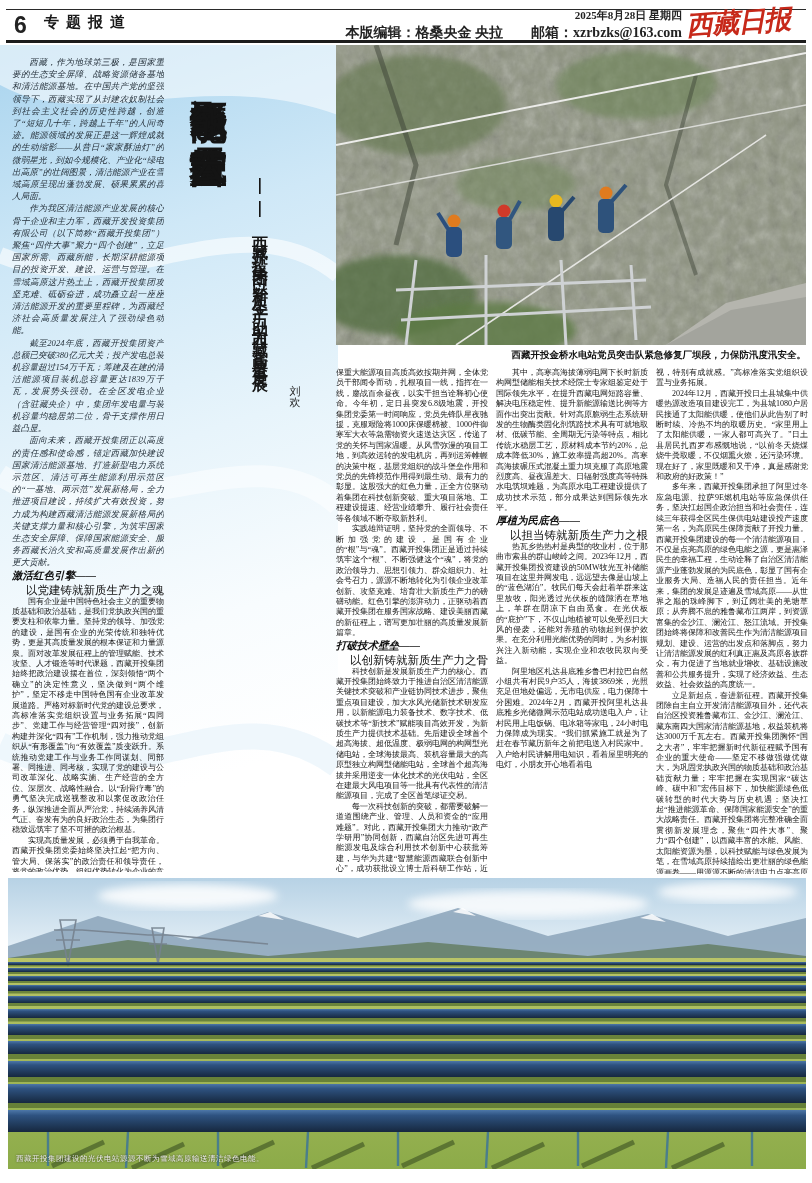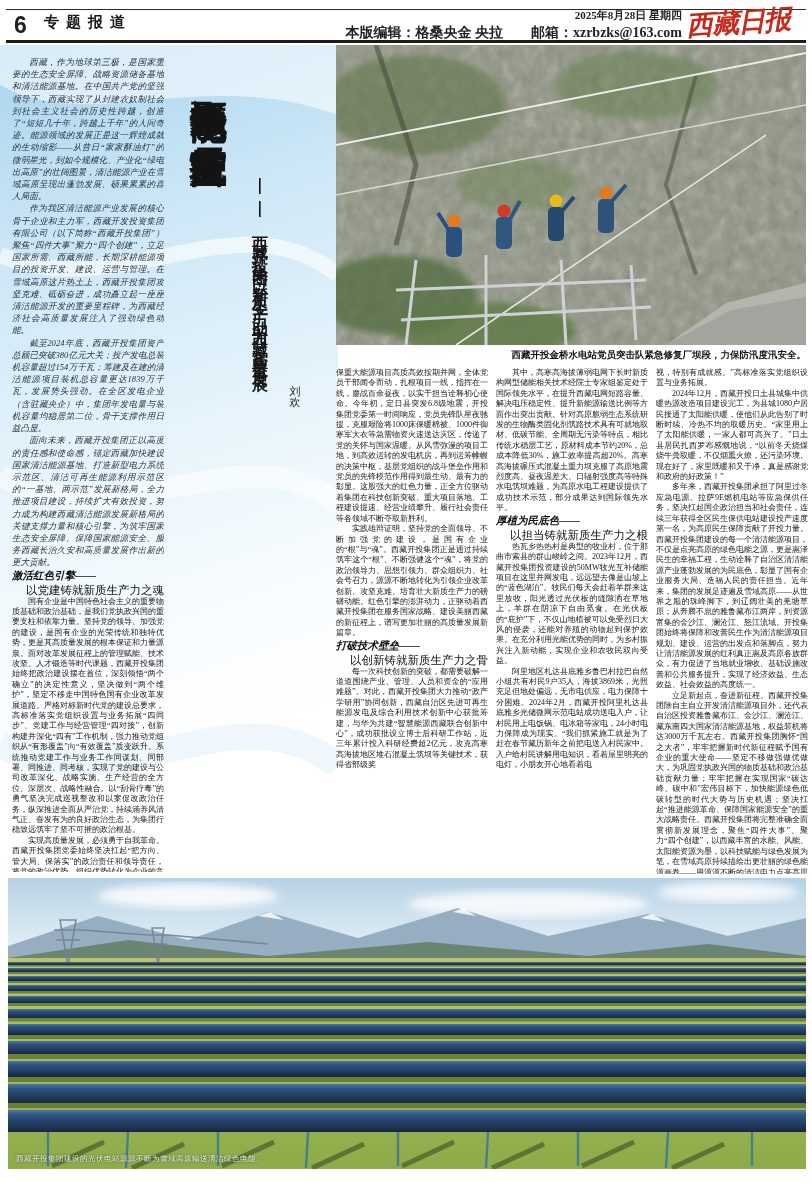--- a/index.html
+++ b/index.html
@@ -143,20 +143,21 @@
 </div>
 
 <div class="abs col col2">
 </div>
 
 <div class="abs col col3">
   <p class="cont">保重大能源项目高质高效按期并网，全体党员干部闻令而动，扎根项目一线，指挥在一线，鏖战百余昼夜，以实干担当诠释初心使命。今年初，定日县突发6.8级地震，开投集团党委第一时间响应，党员先锋队星夜驰援，克服艰险将1000床保暖棉被、1000件御寒军大衣等急需物资火速送达灾区，传递了党的关怀与国家温暖。从风雪弥漫的项目工地，到高效运转的发电机房，再到运筹帷幄的决策中枢，基层党组织的战斗堡垒作用和党员的先锋模范作用得到最生动、最有力的彰显。这股强大的红色力量，正全方位驱动着集团在科技创新突破、重大项目落地、工程建设提速、经营业绩攀升、履行社会责任等各领域不断夺取新胜利。</p>
   <p>实践雄辩证明，坚持党的全面领导、不断加强党的建设，是国有企业的“根”与“魂”。西藏开投集团正是通过持续筑牢这个“根”、不断强健这个“魂”，将党的政治领导力、思想引领力、群众组织力、社会号召力，源源不断地转化为引领企业改革创新、攻坚克难、培育壮大新质生产力的磅礴动能。红色引擎的澎湃动力，正驱动着西藏开投集团在服务国家战略、建设美丽西藏的新征程上，谱写更加壮丽的高质量发展新篇章。</p>
   <p class="sec-h1">打破技术壁垒——</p>
   <p class="sec-h2">以创新铸就新质生产力之骨</p>
+  <p>科技创新是发展新质生产力的核心。西藏开投集团始终致力于推进自治区清洁能源关键技术突破和产业链协同技术进步，聚焦重点项目建设，加大水风光储新技术研发应用，以新能源电力装备技术、数字技术、低碳技术等“新技术”赋能项目高效开发，为新质生产力提供技术基础。先后建设全球首个超高海拔、超低温度、极弱电网的构网型光储电站，全球海拔最高、装机容量最大的高原型独立构网型储能电站，全球首个超高海拔并采用逆变一体化技术的光伏电站，全区在建最大风电项目等一批具有代表性的清洁能源项目，完成了全区首笔绿证交易。</p>
   <p>每一次科技创新的突破，都需要破解一道道围绕产业、管理、人员和资金的“应用难题”。对此，西藏开投集团大力推动“政产学研用”协同创新，西藏自治区先进可再生能源发电及综合利用技术创新中心获批筹建，与华为共建“智慧能源西藏联合创新中心”，成功获批设立博士后科研工作站，近三年累计投入科研经费超2亿元，攻克高寒高海拔地区堆石混凝土筑坝等关键技术，获得省部级奖</p>
 </div>
 
 <div class="abs col col4">
   <p>其中，高寒高海拔薄弱电网下长时新质构网型储能相关技术经院士专家组鉴定处于国际领先水平，在提升西藏电网短路容量、解决电压稳定性、提升新能源输送比例等方面作出突出贡献。针对高原脆弱生态系统研发的生物酶类固化剂筑路技术具有可就地取材、低碳节能、全周期无污染等特点，相比传统水稳层工艺，原材料成本节约20%，总成本降低30%，施工效率提高超20%。高寒高海拔碾压式混凝土重力坝克服了高原地震烈度高、昼夜温差大、日辐射强度高等特殊水电筑坝难题，为高原水电工程建设提供了成功技术示范，部分成果达到国际领先水平。</p>
   <p class="sec-h1">厚植为民底色——</p>
   <p class="sec-h2">以担当铸就新质生产力之根</p>
   <p>热瓦乡热热村是典型的牧业村，位于那曲市索县的群山峻岭之间。2023年12月，西藏开投集团投资建设的50MW牧光互补储能项目在这里并网发电，远远望去像是山坡上的“蓝色湖泊”。牧民们每天会赶着羊群来这里放牧，阳光透过光伏板的缝隙洒在草地上，羊群在阴凉下自由觅食。在光伏板的“庇护”下，不仅山地植被可以免受烈日大风的侵袭，还能对养殖的动物起到保护效果。在充分利用光能优势的同时，为乡村振兴注入新动能，实现企业和农牧民双向受益。</p>
   <p>阿里地区札达县底雅乡鲁巴村拉巴自然小组共有村民9户35人，海拔3869米，光照充足但地处偏远，无市电供应，电力保障十分困难。2024年2月，西藏开投阿里札达县底雅乡光储微网示范电站成功送电入户，让村民用上电饭锅、电冰箱等家电，24小时电力保障成为现实。“我们抓紧施工就是为了赶在春节藏历新年之前把电送入村民家中。入户给村民讲解用电知识，看着屋里明亮的电灯，小朋友开心地看着电</p>
 </div>

